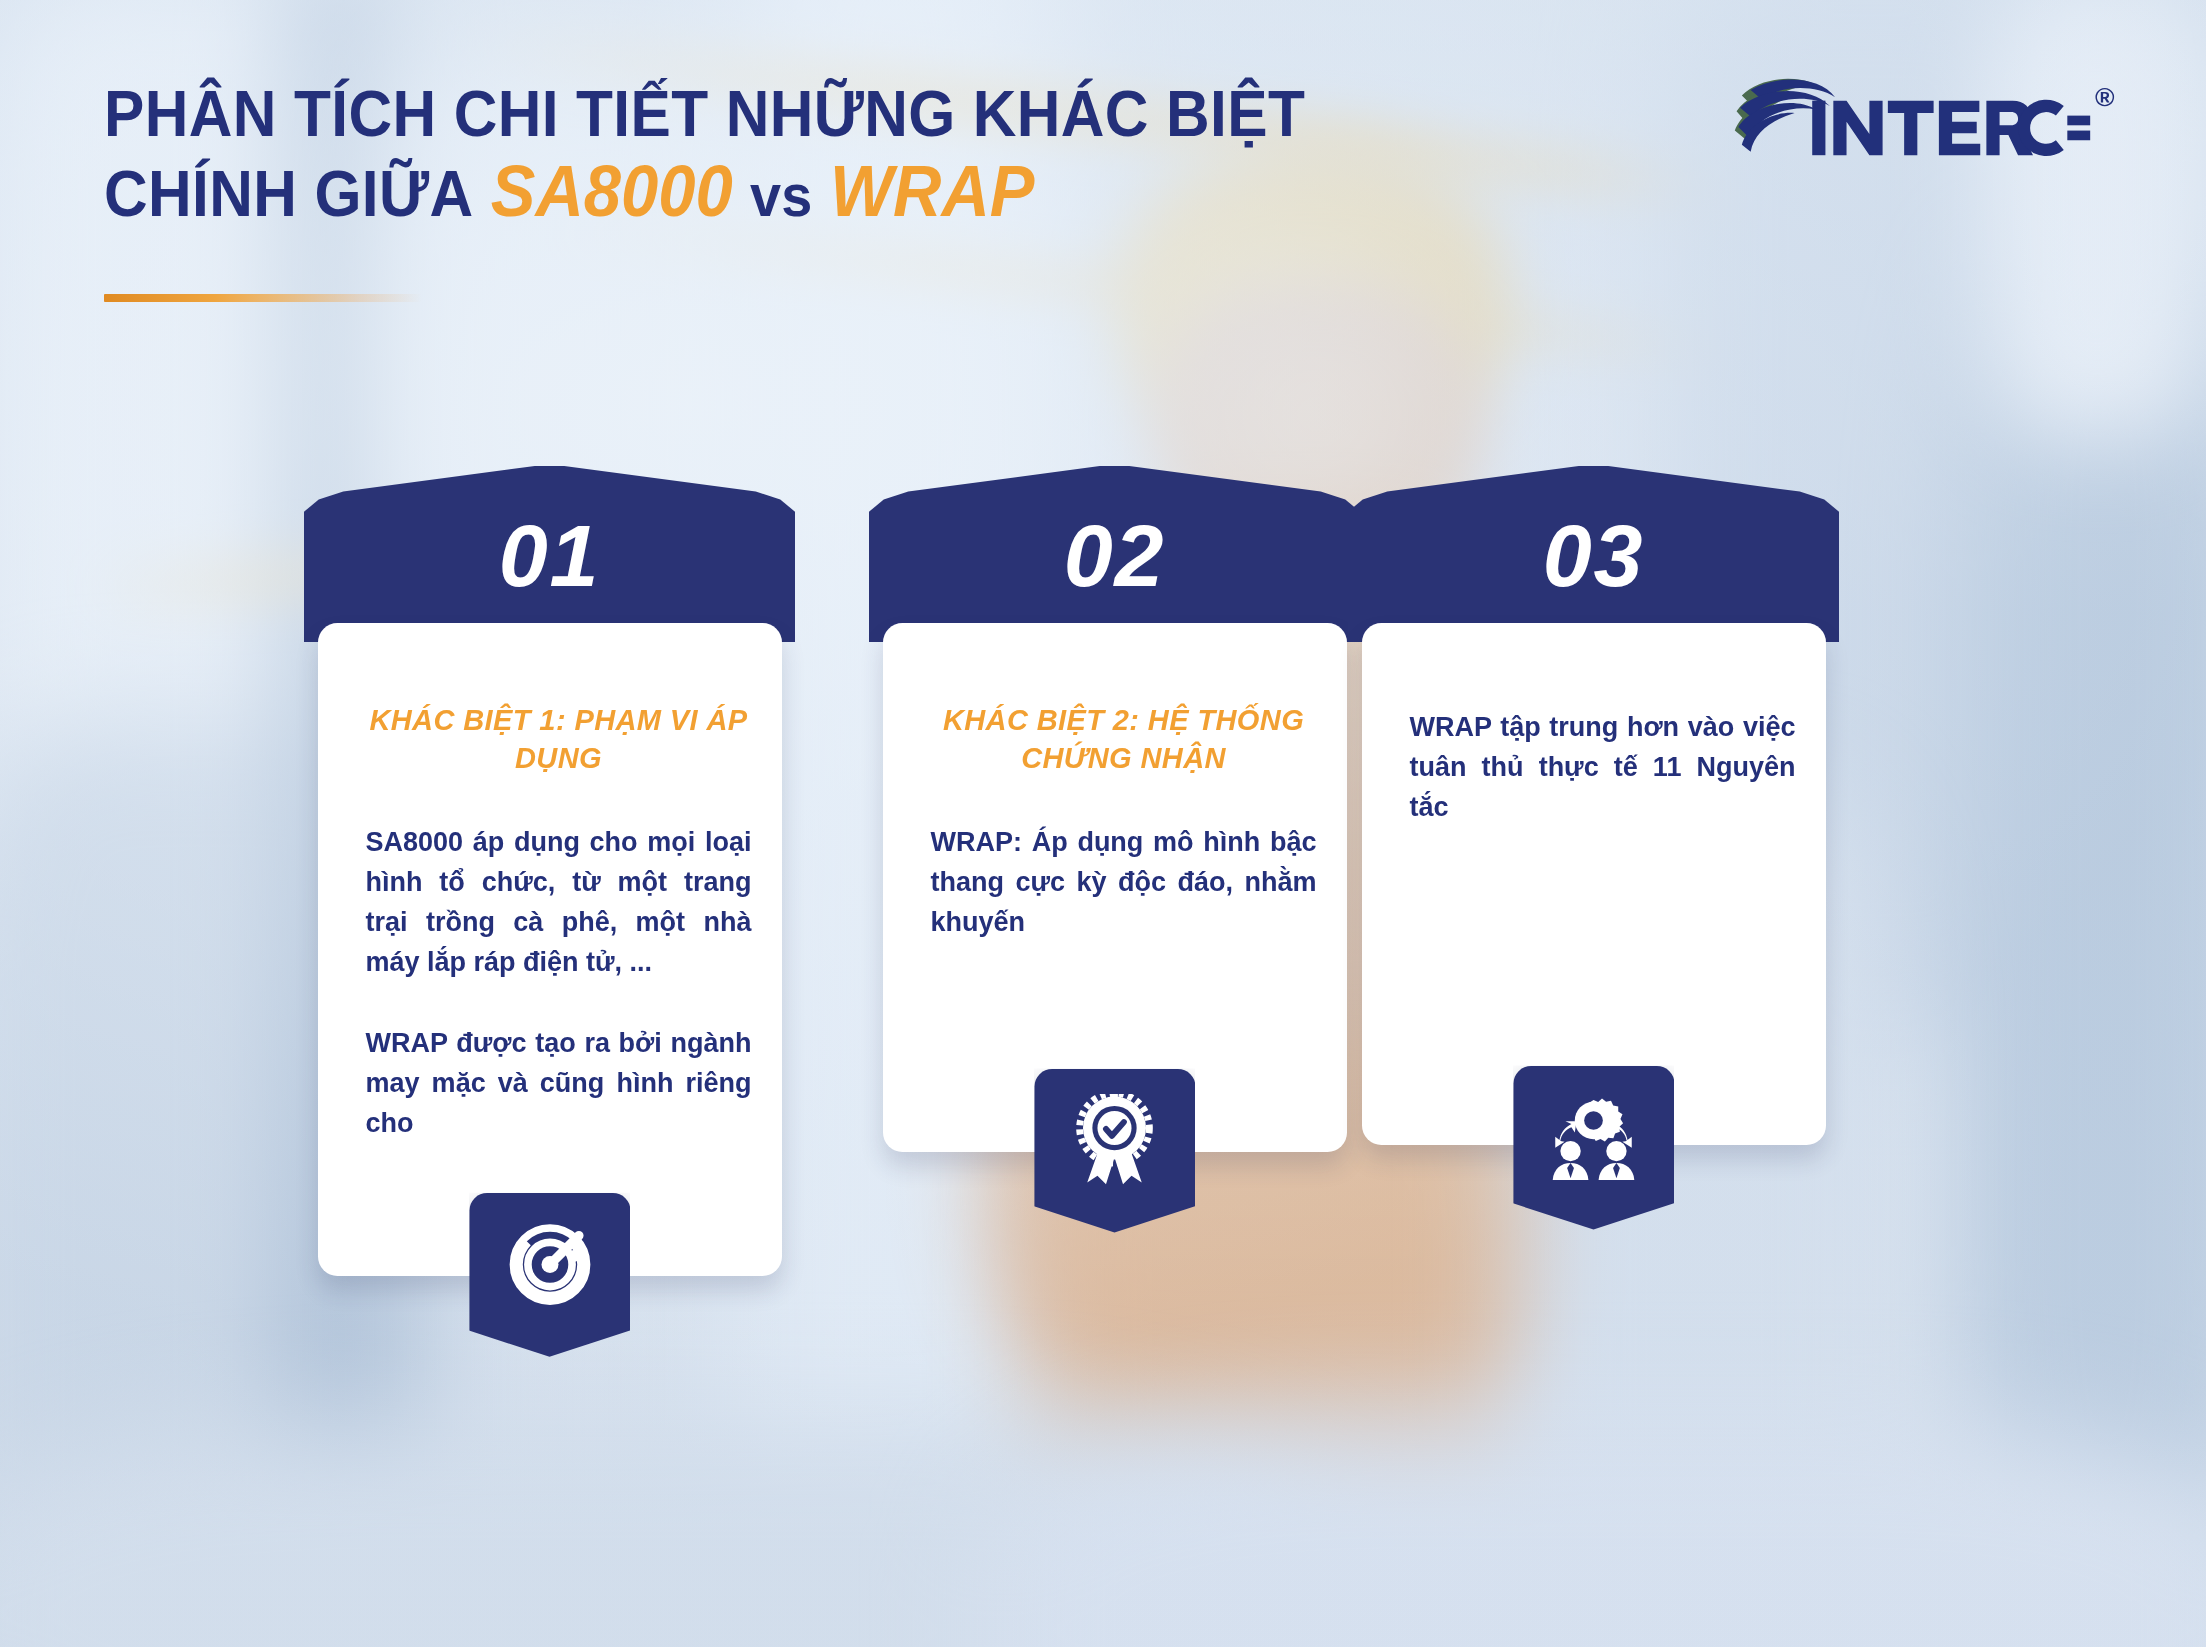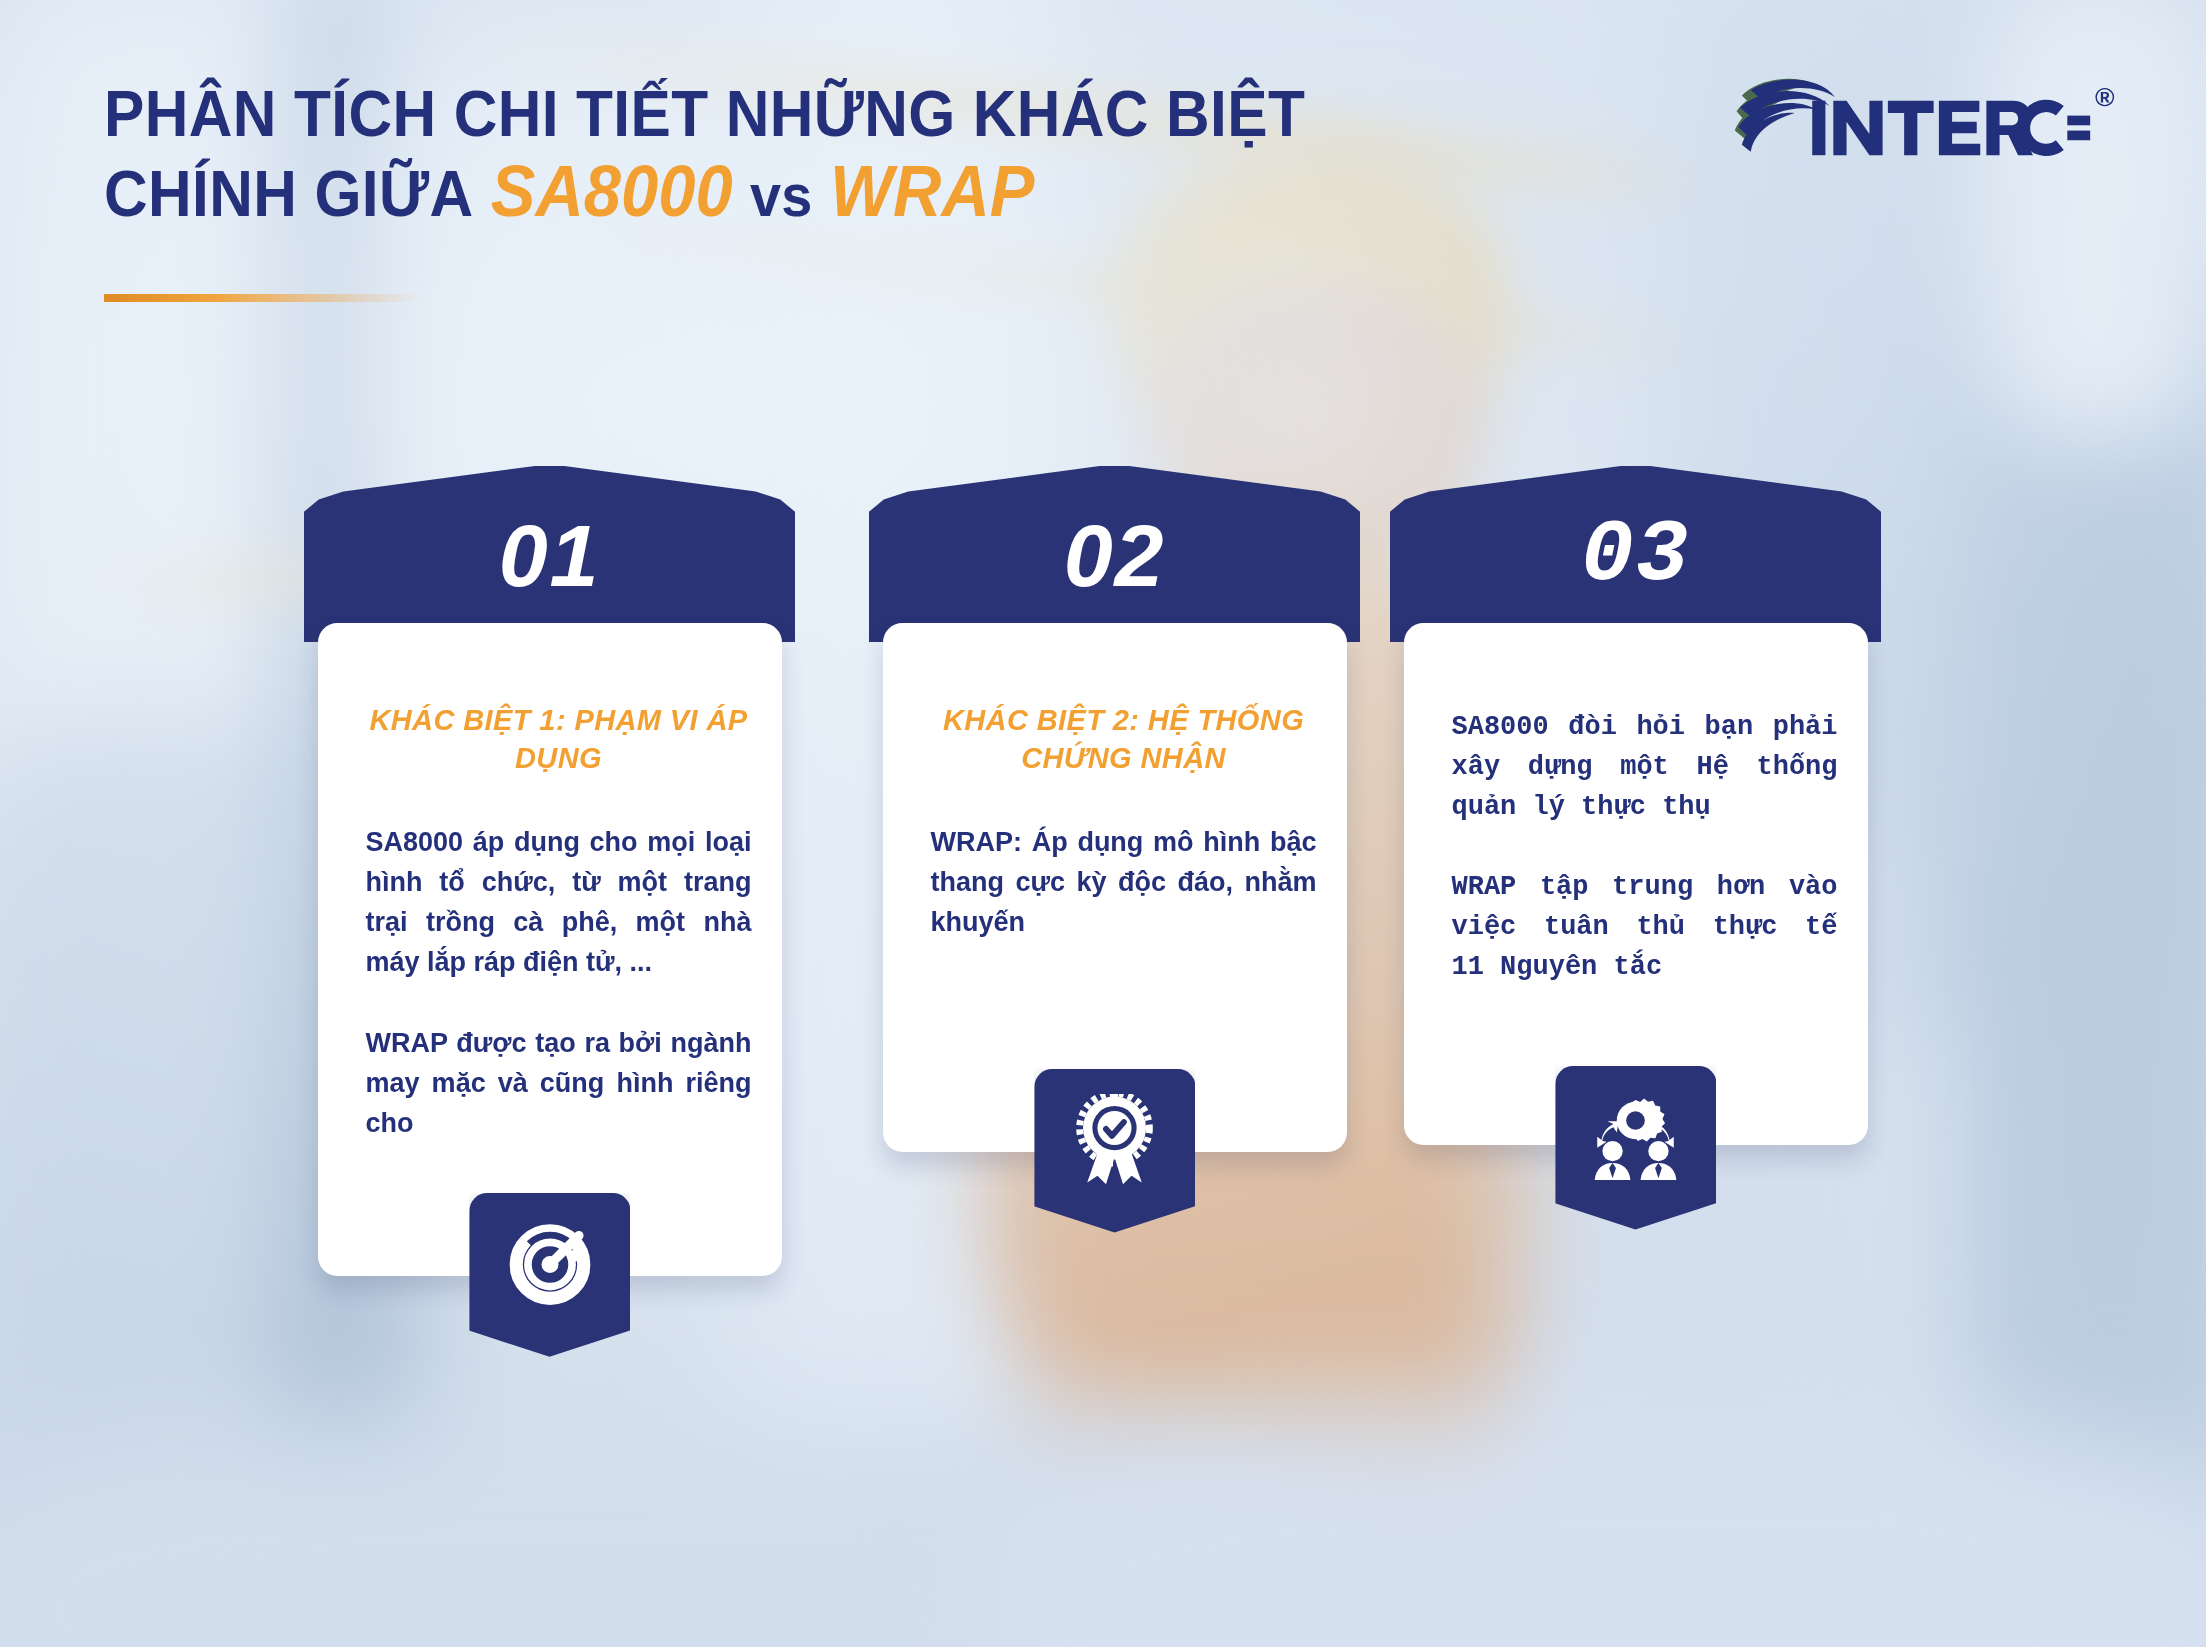--- a/index.html
+++ b/index.html
@@ -122,21 +122,21 @@
 
   
   #cards {
     position:absolute; left:0; top:466px; width:2206px; height:1059px;
   }
   .card {
     position:absolute; width:491px; top:0;
   }
   #card-1 { left:304px; }
   #card-2 { left:869px; }
-  #card-3 { left:1390px;font-family:Liberation Mono, monospace; }
+  #card-3 { left:1348px; }
 
   
   .card-head {
     position:relative;
     width:491px; height:176px;
     background:#2A3375;
     clip-path: polygon(
        0% 100%, 0% 26%, 3% 19%, 8% 14.5%,
        47% 0%, 50% 0%, 53% 0%,
        92% 14.5%, 97% 19%, 100% 26%, 100% 100%);
@@ -318,21 +318,20 @@
           </svg>
         </div>
       </div>
     </div>
 
     <div class="card" id="card-3">
       <div class="card-head">
         <div class="card-num">03</div>
       </div>
       <div class="card-body">
-        <div class="card-para">SA8000 đòi hỏi bạn phải xây dựng một Hệ thống quản lý thực thụ</div>
         <div class="card-para">WRAP tập trung hơn vào việc tuân thủ thực tế 11 Nguyên tắc</div>
         <div class="card-badge">
           <svg width="92" height="85" viewBox="0 0 108 100">
 
             <g fill="#ffffff">
               <path d="M54 6 l5.5 2.2 l4.5 -4.2 l4.8 4 l5.8 -1.2 l2.6 5.6 l5.9 1.1 l0 6 l5 3.2 l-2.4 5.5 l3.1 5.1 l-4.4 4.1 l0.6 5.9 l-5.6 2.1 l-2 5.6 l-6 -0.6 l-4 4.4 l-5.2 -3 l-5.5 2.4 l-3.3 -5 l-6 0 l-1.2 -5.9 l-5.5 -2.6 l1.1 -5.8 l-4 -4.8 l4.2 -4.5 l-2.2 -5.5 l5.3 -2.8 l0.8 -6 Z"></path>
               <circle cx="54" cy="30" r="22" fill="#ffffff"></circle>
             </g>
             <circle cx="54" cy="30" r="11" fill="#2A3375"></circle>
 

